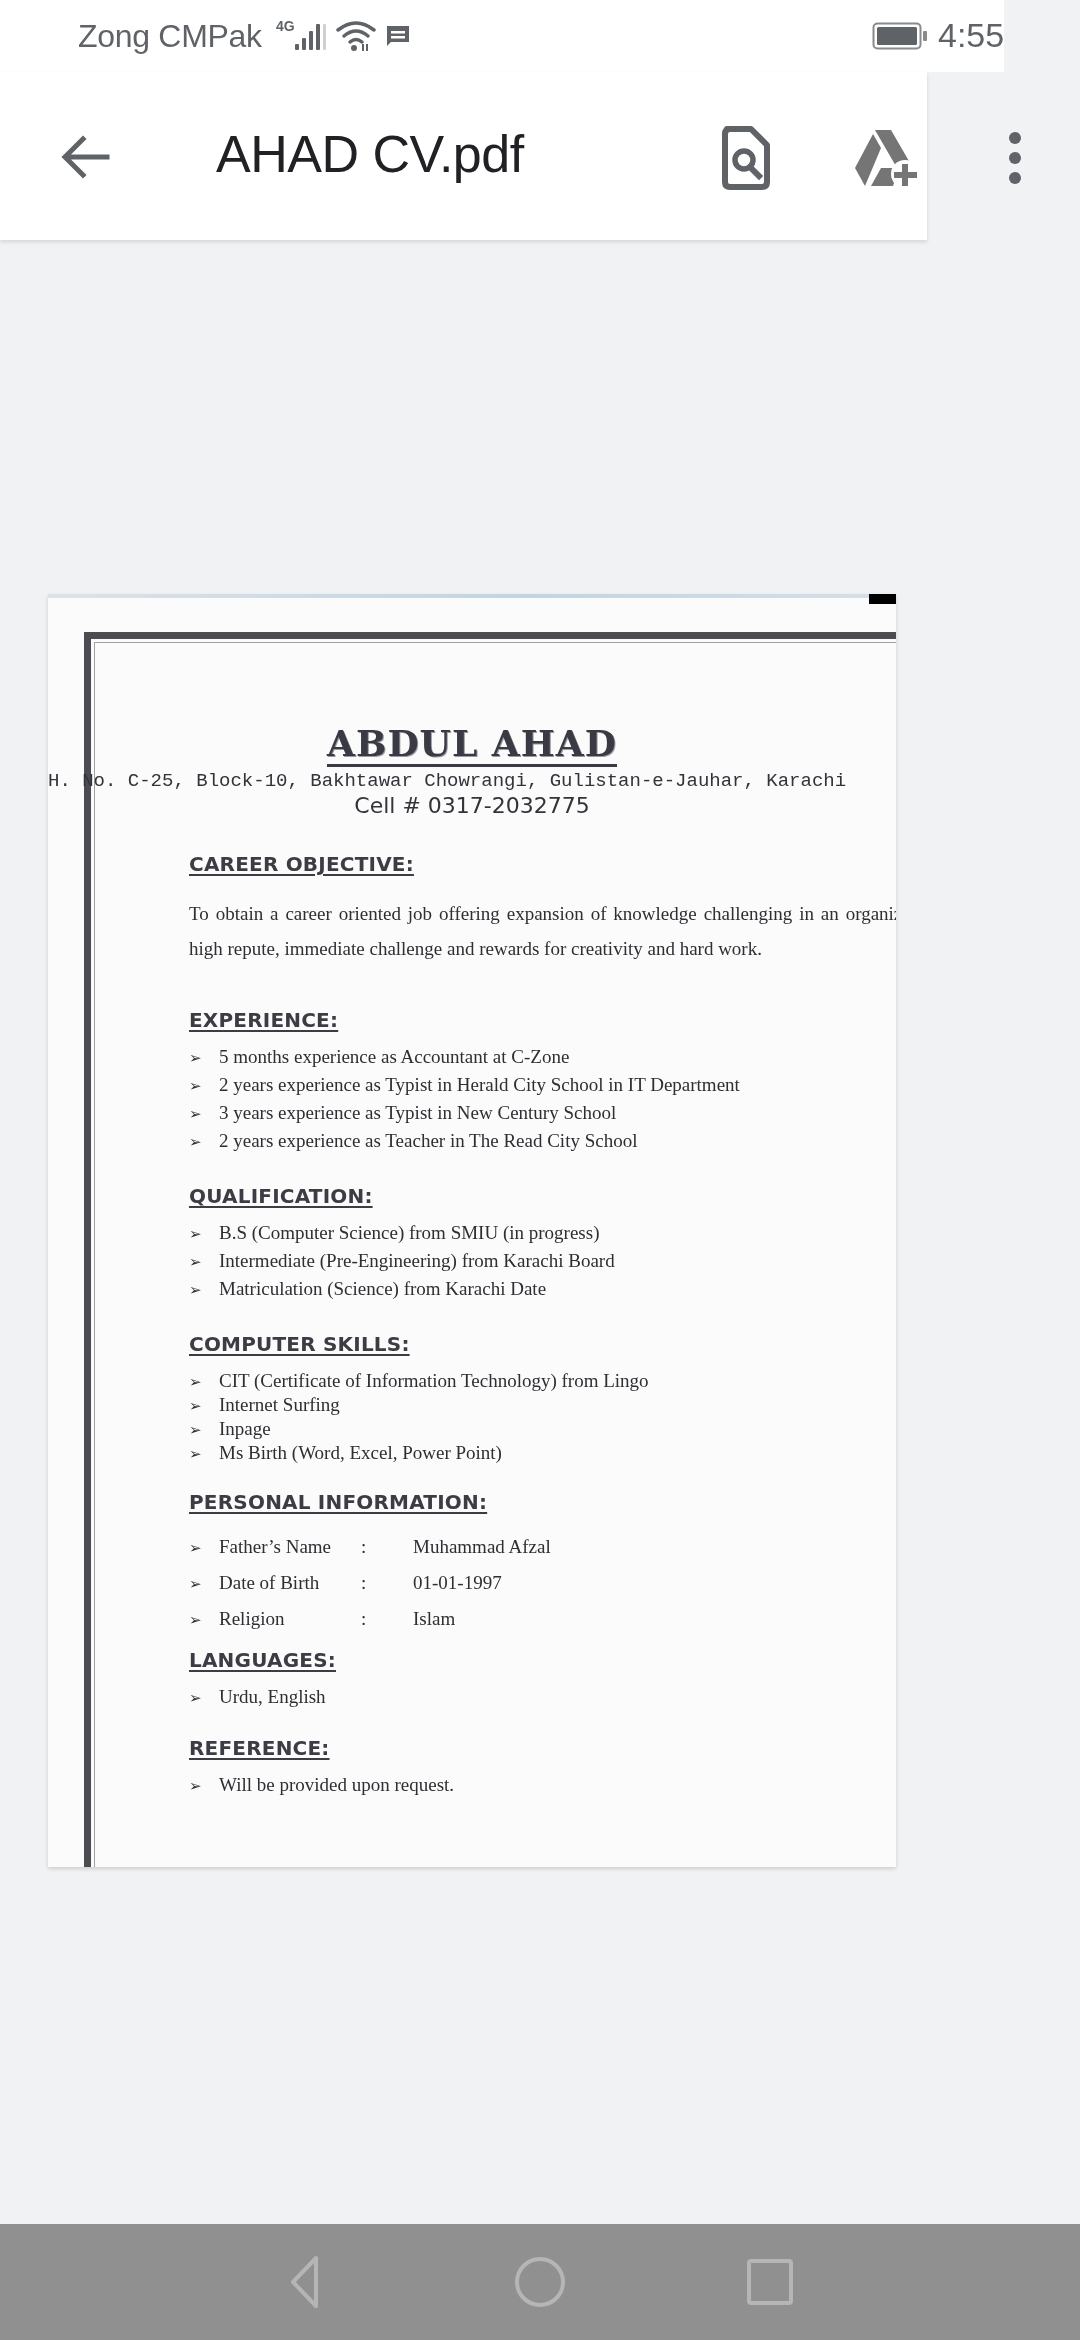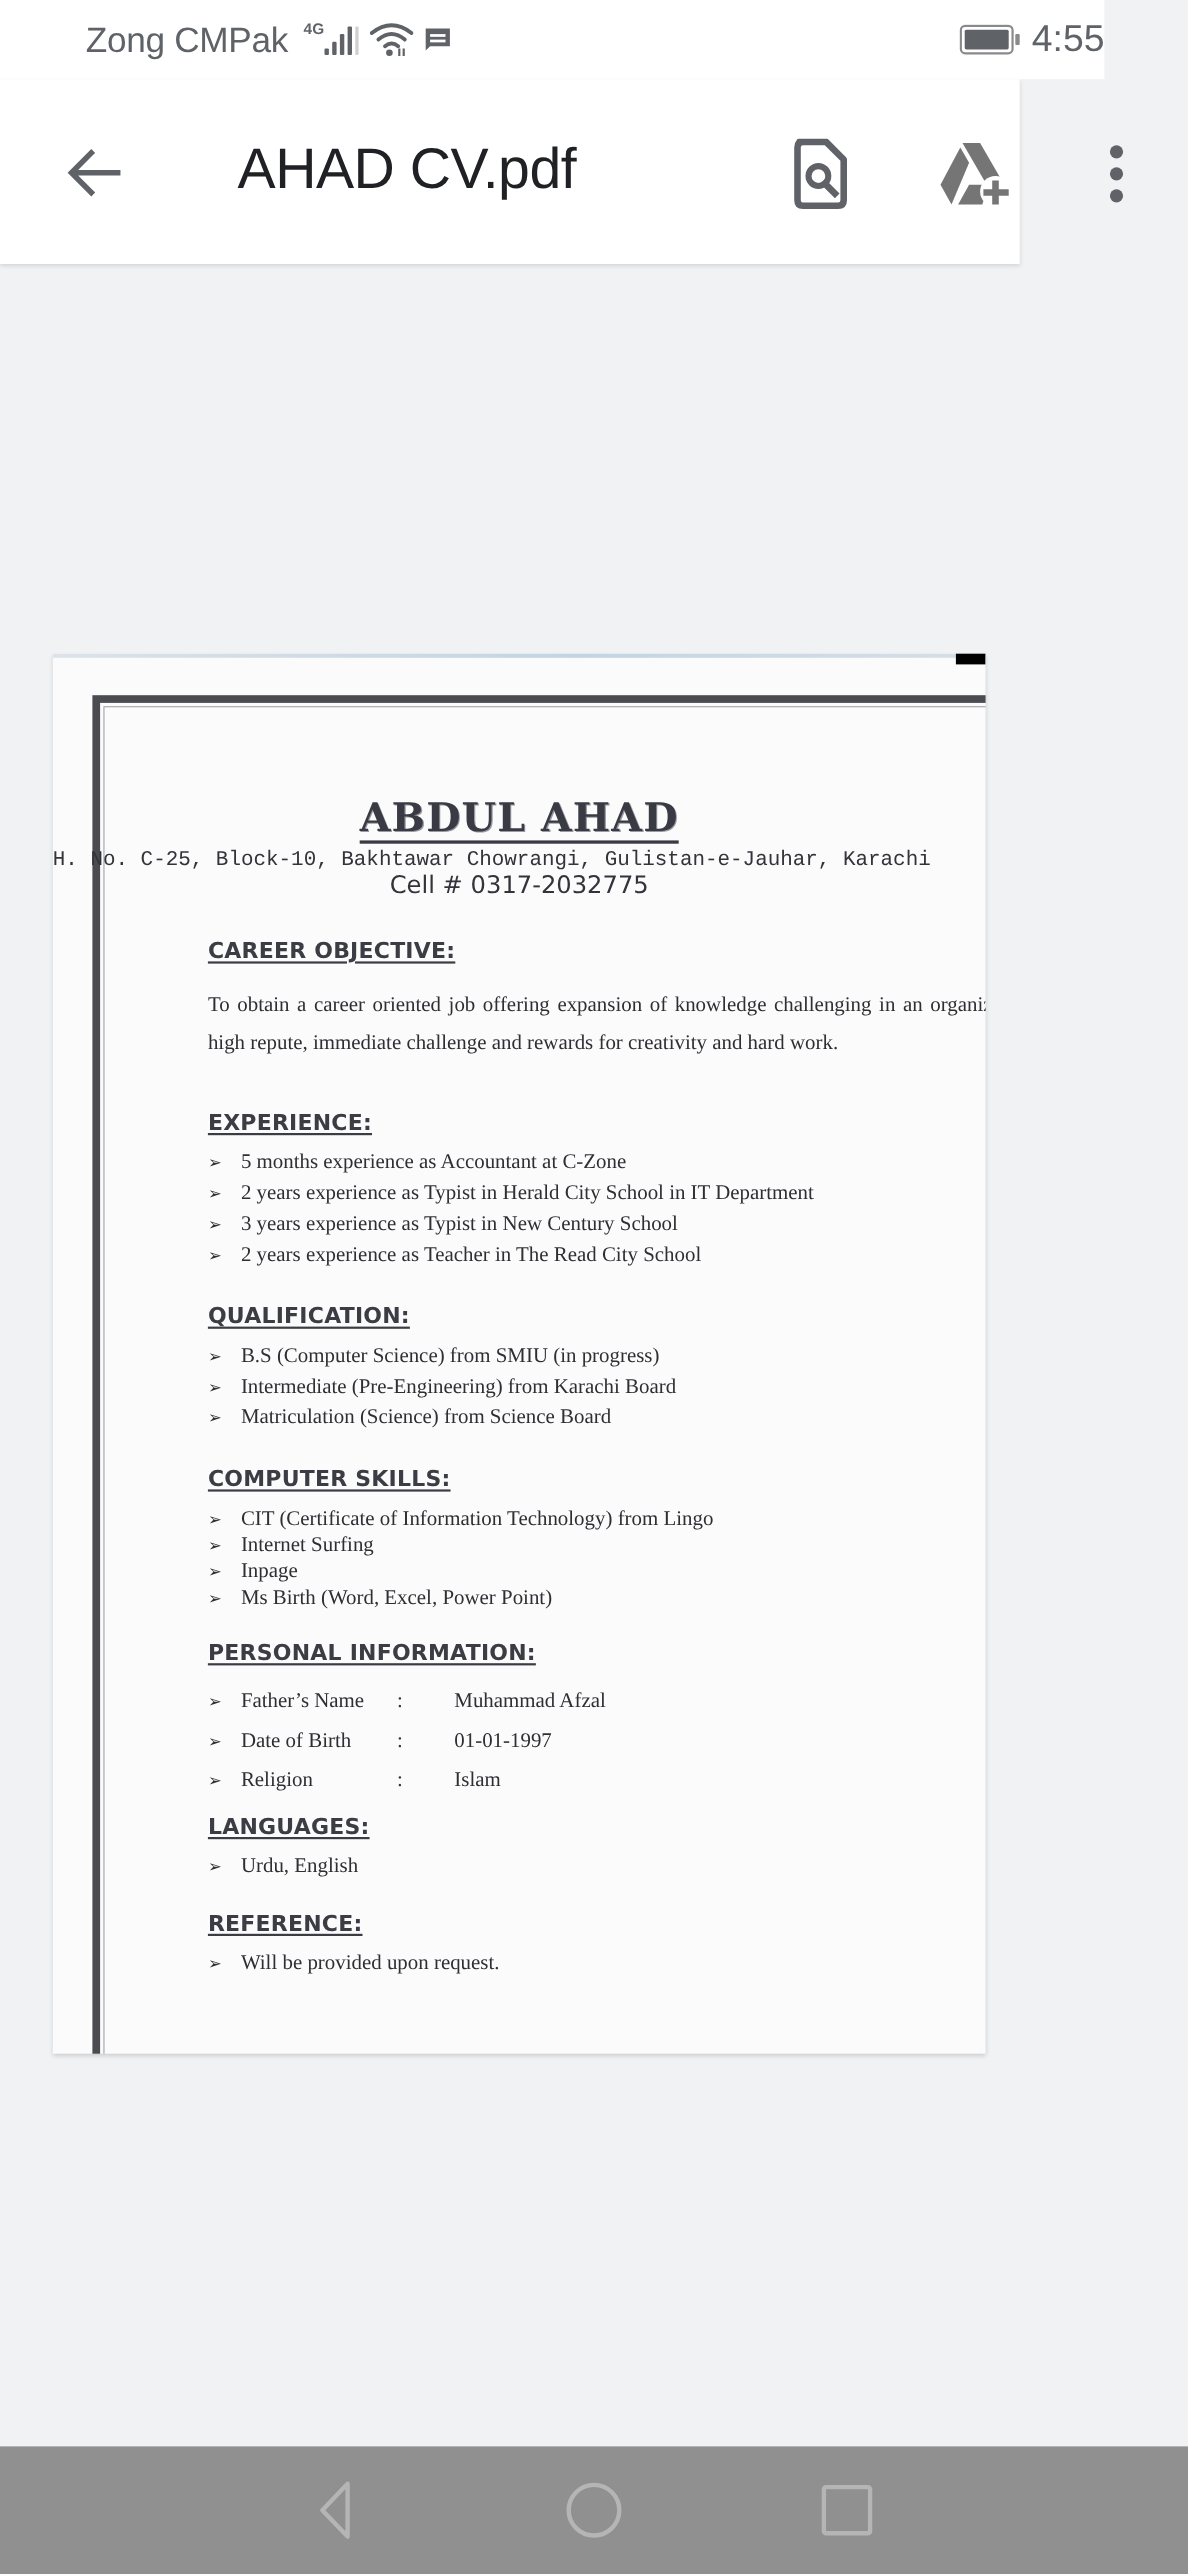--- a/index.html
+++ b/index.html
@@ -154,21 +154,21 @@
         <li>
             <span class="arrow">➢</span>
             <span>B.S (Computer Science) from SMIU (in progress)</span>
           </li>
         <li>
             <span class="arrow">➢</span>
             <span>Intermediate (Pre-Engineering) from Karachi Board</span>
           </li>
         <li>
             <span class="arrow">➢</span>
-            <span>Matriculation (Science) from Science Board</span>
+            <span>Matriculation (Science) from Karachi Date</span>
           </li>
       </ul>
 
       <div class="section-heading" style="top:738px">COMPUTER SKILLS:</div>
       <ul class="bullets skills" style="top:776px">
         <li>
             <span class="arrow">➢</span>
             <span>CIT (Certificate of Information Technology) from Lingo</span>
           </li>
         <li>

